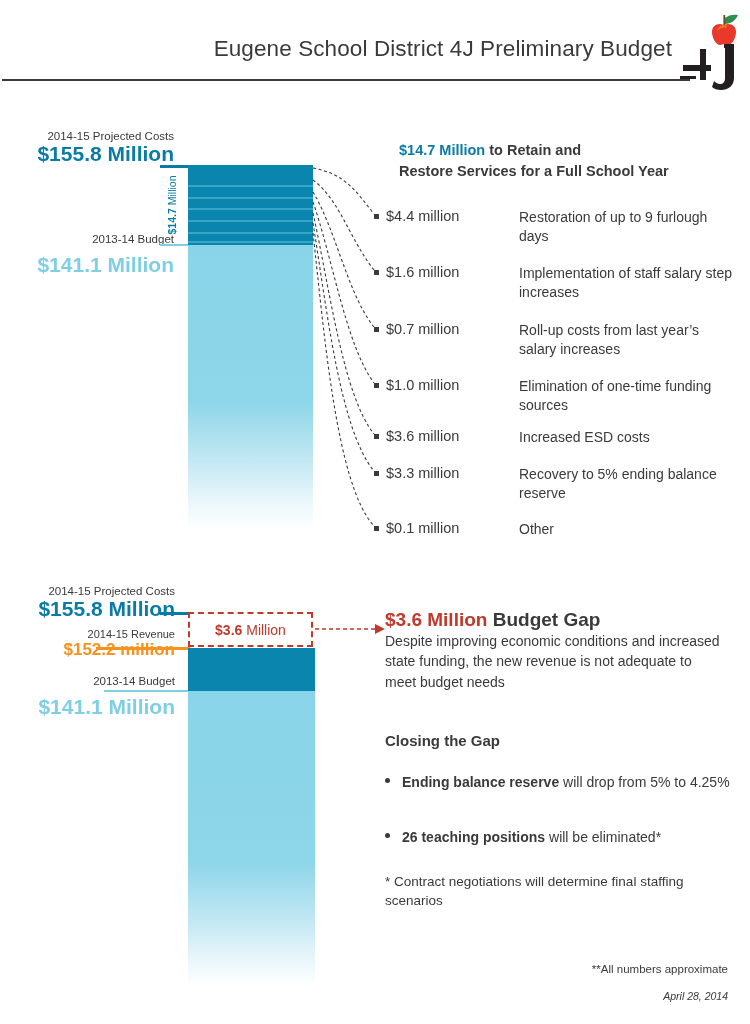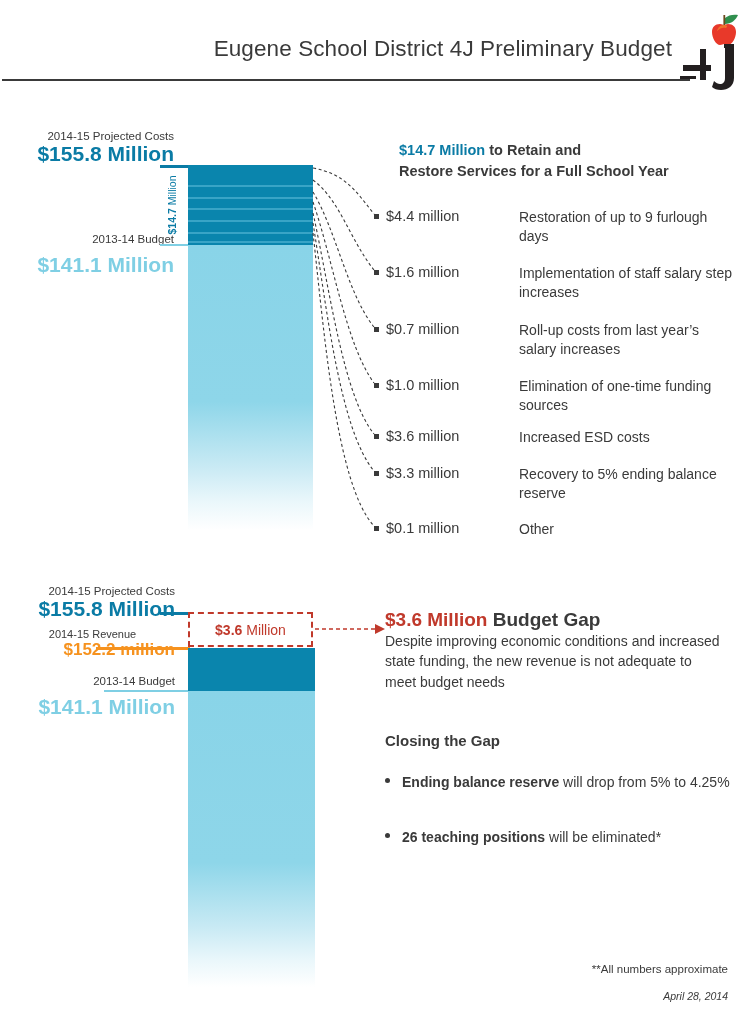--- a/index.html
+++ b/index.html
@@ -111,21 +111,21 @@
     transform: rotate(90deg); transform-origin: center center;
     white-space:nowrap; font-size:13px; color:#ffffff;
     margin-top:68px;
   }
 
   #c2-lbl-1 { position:absolute; left:10px; top:0px; width:165px; }
   #c2-lbl-1 .lbl-small, #c2-lbl-1 .lbl-big { display:block; text-align:right; }
   #c2-rule-1 { position:absolute; left:160px; top:27px; width:30px; height:3px; background:#0a7ba5; }
 
   #c2-lbl-2 { position:absolute; left:10px; top:43px; width:165px; }
-  #c2-lbl-2 .lbl-small { display:block; text-align:center; font-size:11px; }
+  #c2-lbl-2 .lbl-small { display:block; text-align:right; font-size:11px; }
   #c2-lbl-2 .lbl-big2 { display:block; text-align:right; font-size:17px; font-weight:bold; }
   #c2-rule-2 { position:absolute; left:96px; top:62px; width:94px; height:2.5px; background:#f6921e; }
 
   #c2-lbl-3 { position:absolute; left:10px; top:90px; width:165px; }
   #c2-lbl-3 .lbl-small, #c2-lbl-3 .lbl-big { display:block; text-align:right; }
   #c2-rule-3 { position:absolute; left:104px; top:105px; width:86px; height:2px; background:#7fcfe4; }
 
   #c2-arrow { position:absolute; left:313px; top:30px; width:80px; height:28px; }
 
   #c2-heading {
@@ -308,17 +308,18 @@
 
     <div class="c2-bullet-row" style="top:188px">
       <span class="c2-dot"></span>
       <span class="c2-bullet-text"><b>Ending balance reserve</b><span> will drop from 5% to 4.25%</span></span>
     </div>
     <div class="c2-bullet-row" style="top:243px">
       <span class="c2-dot"></span>
       <span class="c2-bullet-text"><b>26 teaching positions</b><span> will be eliminated*</span></span>
     </div>
 
+    <div id="c2-footnote">* Contract negotiations will determine final staffing scenarios</div>
     <div id="c2-approx">**All numbers approximate</div>
     <div id="c2-date">April 28, 2014</div>
   </div>
 
 </div>
 
 </body></html>

